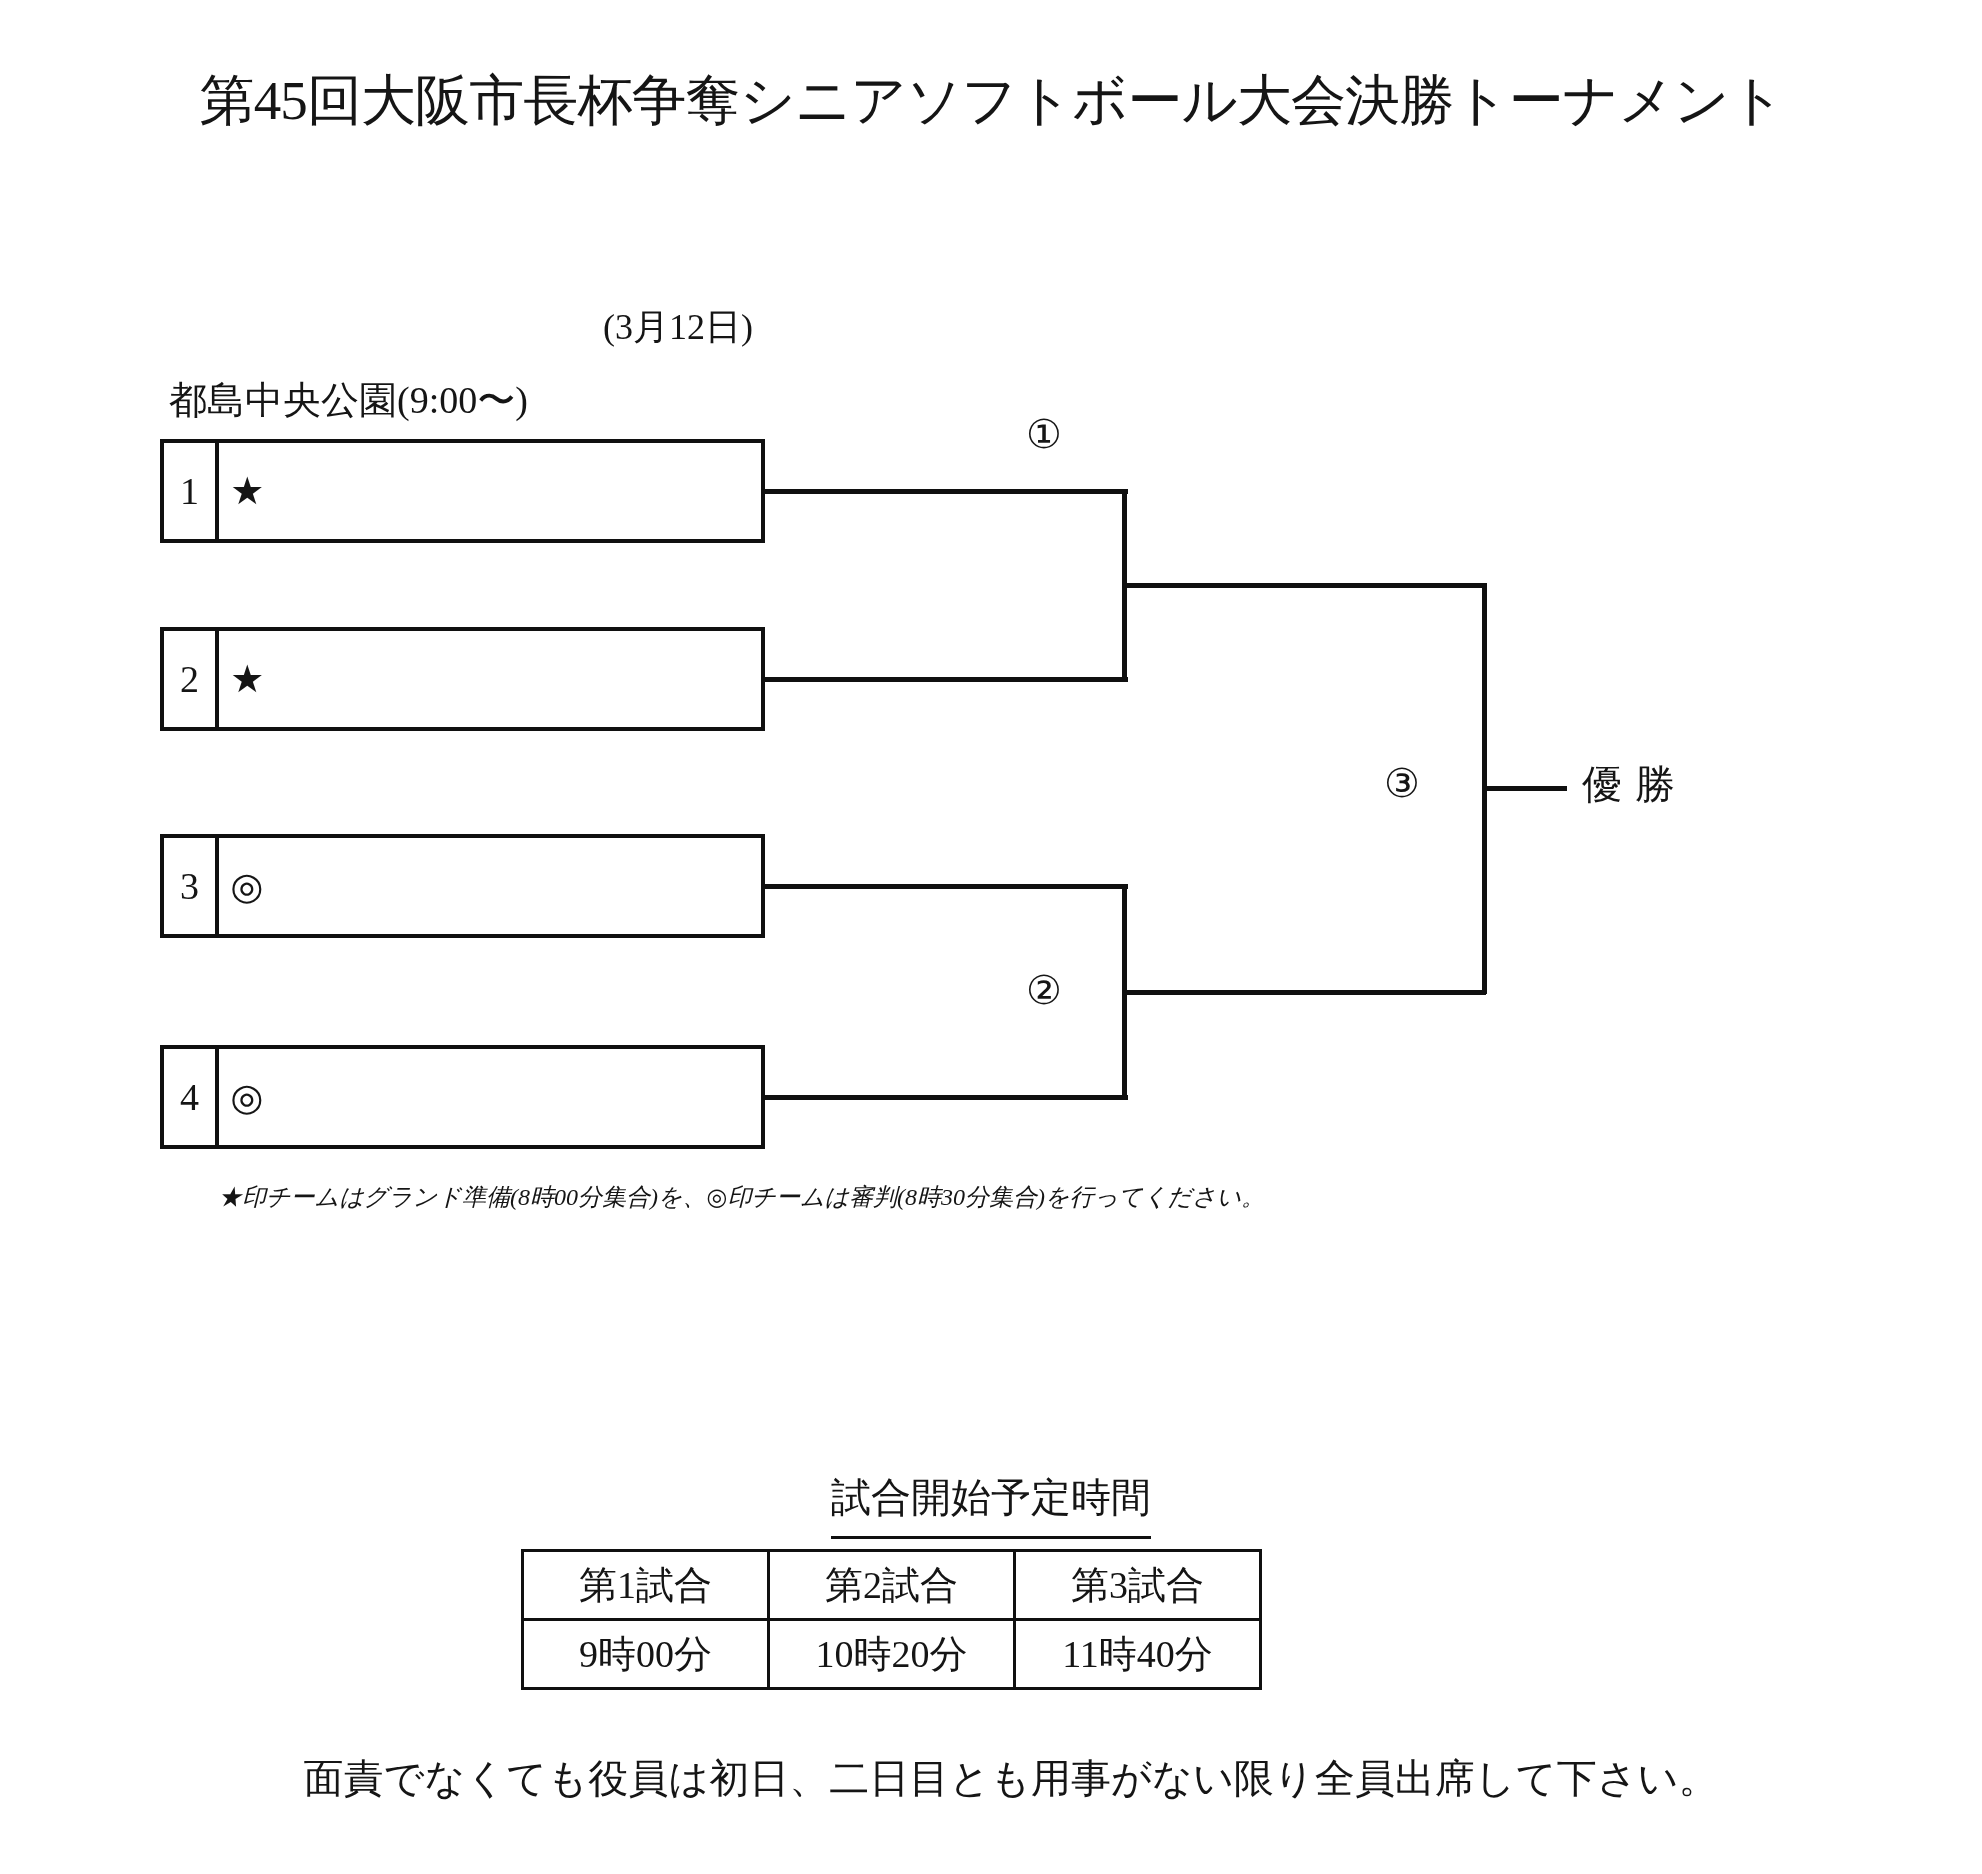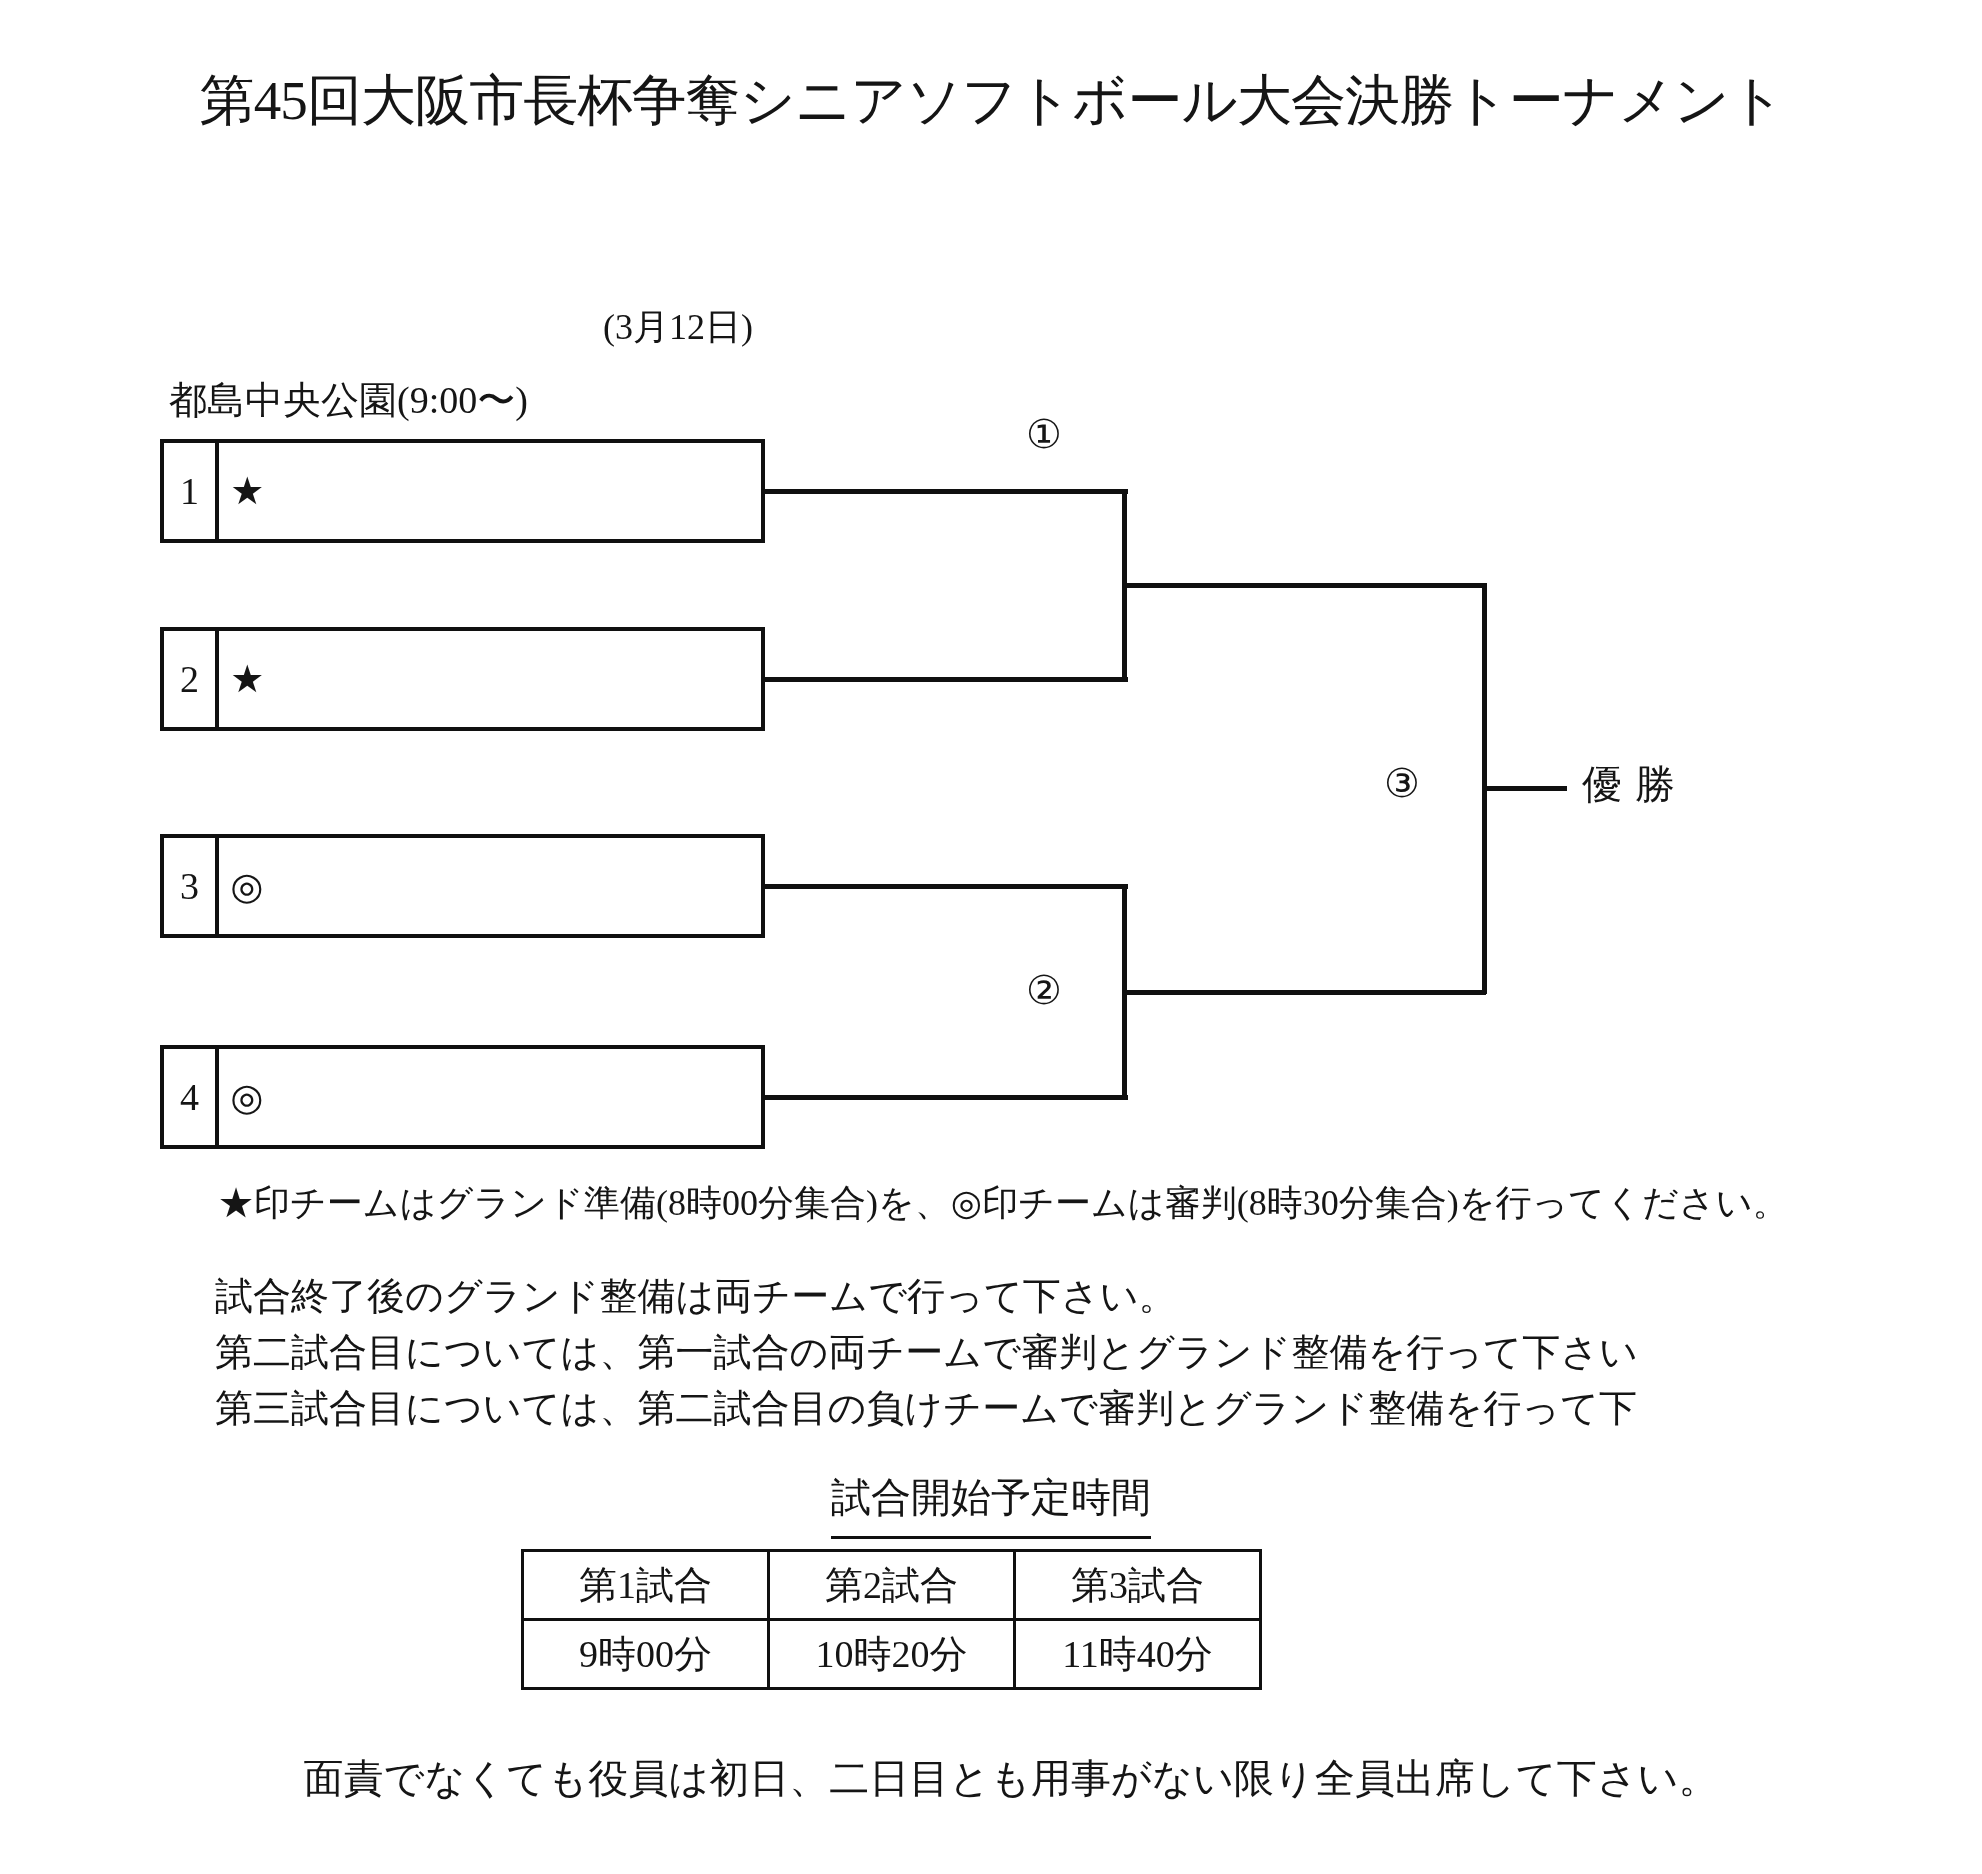--- a/index.html
+++ b/index.html
@@ -143,23 +143,24 @@
     line-height: 1;
     letter-spacing: 13px;
     white-space: nowrap;
   }
 
   
   .note-mark {
     position: absolute;
     left: 218px;
     top: 1185px;
-    font-size: 36px;
-    line-height: 1;
-    white-space: nowrap;
+    font-size: 24px;
+    line-height: 1;
+    white-space: nowrap;
+    font-style: italic;
   }
   .notes-block {
     position: absolute;
     left: 215px;
     top: 1268px;
     font-size: 38px;
     line-height: 56px;
     white-space: nowrap;
   }
   .notes-block div { white-space: nowrap; }
@@ -264,25 +265,20 @@
     <div class="match-no" style="left:1026px; top:970px;">②</div>
 
     <div class="vline" style="left:1482px; top:583px; height:411px;"></div>
     <div class="hline" style="left:1482px; top:786px; width:85px;"></div>
     <div class="match-no" style="left:1384px; top:763px;">③</div>
     <div class="champion-label" style="left:1582px; top:765px;">優勝</div>
   </div>
 
   <div class="note-mark">★印チームはグランド準備(8時00分集合)を、◎印チームは審判(8時30分集合)を行ってください。</div>
 
-  <div class="notes-block">
-    <div>試合終了後のグランド整備は両チームで行って下さい。</div>
-    <div>第二試合目については、第一試合の両チームで審判とグランド整備を行って下さい</div>
-    <div>第三試合目については、第二試合目の負けチームで審判とグランド整備を行って下</div>
-  </div>
 
   <div class="sched-caption">
     <span>試合開始予定時間</span>
   </div>
   <table class="sched-table">
     <tbody>
         <tr>
       <td>第1試合</td>
       <td>第2試合</td>
       <td>第3試合</td>

